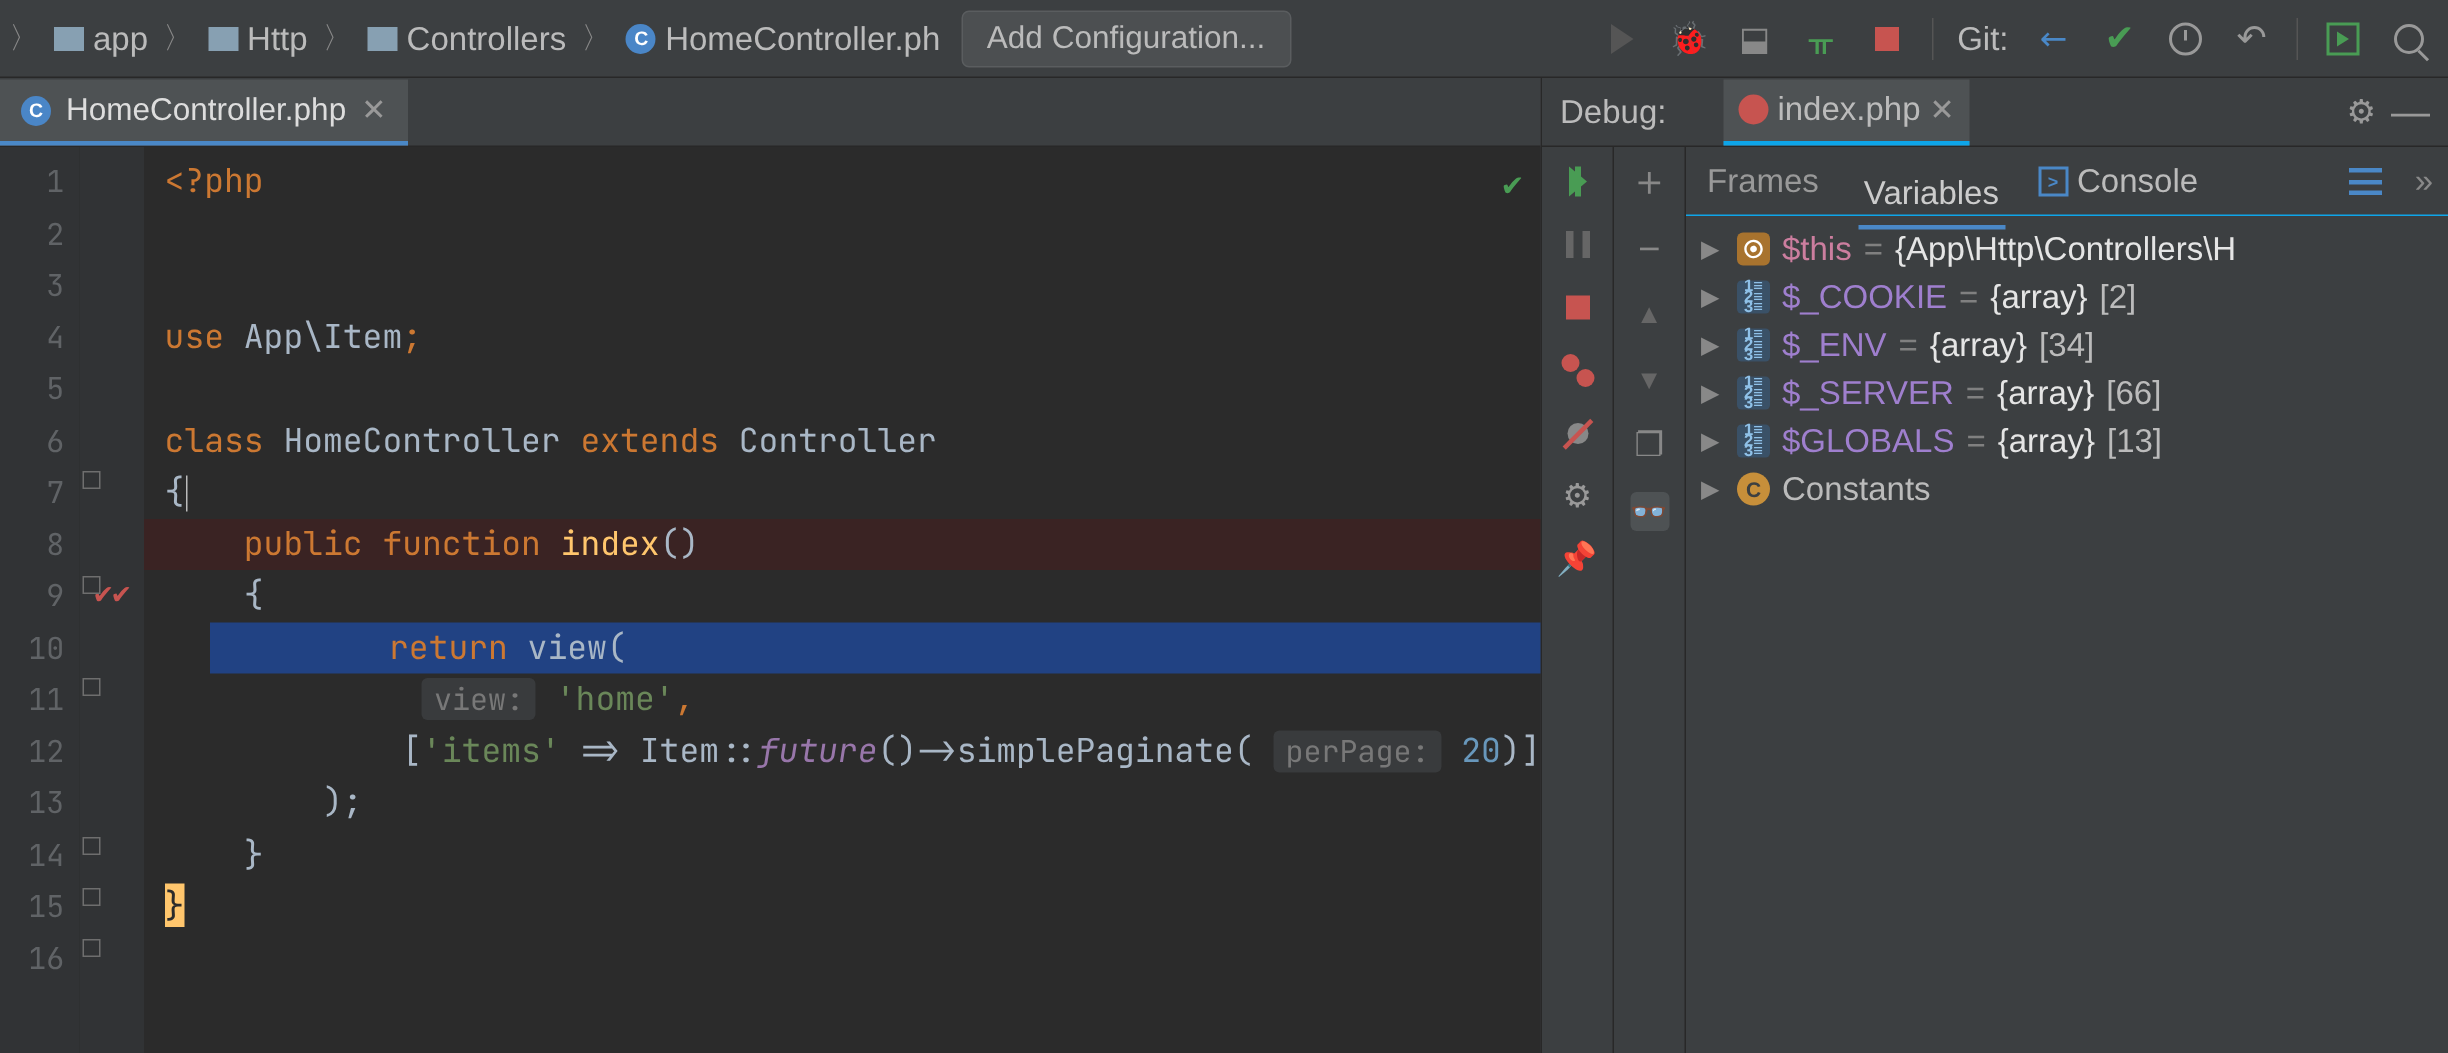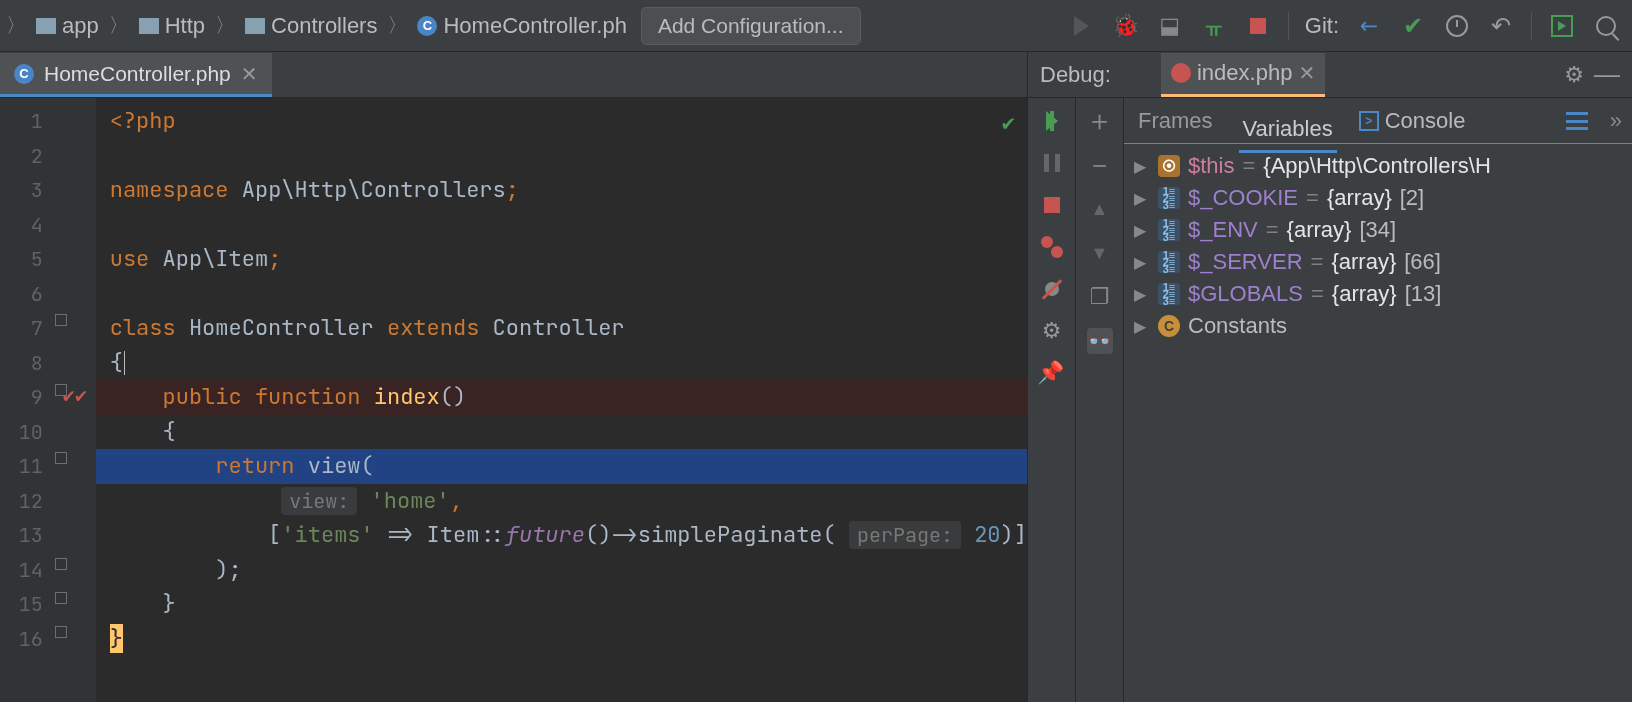--- a/index.html
+++ b/index.html
@@ -19,37 +19,37 @@
 .body-row { flex:1; display:flex; min-height:0; }
 .editor-pane { flex:1; display:flex; flex-direction:column; min-width:0; border-right:1px solid #282828; }
 .tab-bar { height:46px; background:#3c3f41; display:flex; align-items:flex-end; border-bottom:1px solid #282828; }
 .tab { height:44px; background:#4e5254; display:flex; align-items:center; padding:0 14px; gap:10px; border-bottom:3px solid #4a88c7; font-size:21px; color:#ddd; }
 .tab-close { color:#999; font-size:20px; }
 .code-area { flex:1; display:flex; background:#2b2b2b; font-family:"JetBrains Mono","Consolas",monospace; font-size:22px; position:relative; }
 .gutter { width:54px; background:#313335; color:#606366; text-align:right; padding:6px 10px 0 0; line-height:34.5px; font-size:20px; }
 .gutter2 { width:44px; background:#313335; position:relative; }
 .code { flex:1; padding-top:6px; line-height:34.5px; position:relative; }
 .code-line { padding-left:14px; white-space:pre; }
-.hl-sel { background:#214283; }
+.hl-sel { background:#214283;margin-left:44px; }
 .hl-bp  { background:#3a2323; }
 .kw-orange { color:#cc7832; }
 .kw-yellow { color:#ffc66d; }
 .kw-string { color:#6a8759; }
 .kw-num { color:#6897bb; }
 .kw-purple { color:#9876aa; font-style:italic; }
 .kw-gray { color:#a9b7c6; }
 .kw-hint { background:#393b3d;color:#787878;border-radius:4px;padding:1px 8px;font-size:20px; }
 .curbrace { background:#ffc66d;color:#2b2b2b; }
 .check-ok { position:absolute; top:8px; right:12px; color:#499c54; font-size:22px; }
 .fold { position:absolute; left:2px; width:12px;height:12px;border:1px solid #6e6e6e; }
 .error-dot { position:absolute; left:10px; width:22px;height:22px; color:#c75450; font-size:20px; }
 .debug-pane { width:604px; display:flex; flex-direction:column; background:#3c3f41; }
 .debug-head { height:46px; display:flex; align-items:center; padding:0 12px; border-bottom:1px solid #282828; gap:10px; }
-.debug-head .title { font-size:22px;color:#bbb;margin-right:40px; }
-.debug-tab { display:flex;align-items:center;gap:6px;font-size:22px;color:#bbb;padding:6px 10px;background:#4e5254;border-bottom:3px solid #fdba74;height:44px; }
+.debug-head .title { font-size:22px;color:#bbb;margin-right:28px; }
+.debug-tab { display:flex;align-items:center;gap:6px;font-size:22px;color:#bbb;padding:6px 10px;background:#4e5254;border-bottom:3px solid #0ea5e9;height:44px; }
 .bug-icon { width:20px;height:20px;border-radius:50%;background:#c75450; }
 .debug-head-spacer { flex:1; }
 .debug-body { flex:1; display:flex; min-height:0; }
 .debug-rail { width:48px;border-right:1px solid #282828;display:flex;flex-direction:column;align-items:center;padding-top:10px;gap:16px; }
 .debug-rail2 { width:48px;border-right:1px solid #282828;display:flex;flex-direction:column;align-items:center;padding-top:10px;gap:18px; }
 .rail-ic { width:26px;height:26px;display:flex;align-items:center;justify-content:center;font-size:22px;color:#888; }
 .play-green { width:0;height:0;border-left:12px solid #499c54;border-top:10px solid transparent;border-bottom:10px solid transparent;position:relative; }
 .play-green::after { content:"";position:absolute;left:-8px;top:-10px;width:4px;height:20px;background:#499c54; }
 .pause-ic { width:16px;height:18px;border-left:5px solid #666;border-right:5px solid #666; }
 .red-circles { position:relative;width:22px;height:22px; }
@@ -192,21 +192,20 @@
           <span class="fold" style="top:286px;"></span>
           <span class="fold" style="top:354px;"></span>
           <span class="fold" style="top:460px;"></span>
           <span class="fold" style="top:494px;"></span>
           <span class="fold" style="top:528px;"></span>
         </div>
         <div class="code">
           <span class="check-ok">✔</span>
           <div class="code-line"><span class="kw-orange">&lt;?php</span></div>
           <div class="code-line">&nbsp;</div>
-          <div class="code-line"><span class="kw-orange">namespace </span><span class="kw-gray">App\Http\Controllers</span><span class="kw-orange">;</span></div>
           <div class="code-line">&nbsp;</div>
           <div class="code-line"><span class="kw-orange">use </span><span class="kw-gray">App\Item</span><span class="kw-orange">;</span></div>
           <div class="code-line">&nbsp;</div>
           <div class="code-line"><span class="kw-orange">class </span><span class="kw-gray">HomeController </span><span class="kw-orange">extends </span><span class="kw-gray">Controller</span></div>
           <div class="code-line"><span class="kw-gray">{</span><span class="caret"></span></div>
           <div class="code-line hl-bp"><span class="kw-orange">    public </span><span class="kw-orange">function </span><span class="kw-yellow">index</span><span class="kw-gray">()</span></div>
           <div class="code-line"><span class="kw-gray">    {</span></div>
           <div class="code-line hl-sel"><span class="kw-orange">        return </span><span class="kw-gray">view</span><span class="kw-gray">(</span></div>
           <div class="code-line">             <span class="kw-hint">view:</span> <span class="kw-string">'home'</span><span class="kw-orange">,</span></div>
           <div class="code-line"><span class="kw-gray">            [</span><span class="kw-string">'items' </span><span class="kw-gray">=&gt; Item::</span><span class="kw-purple">future</span><span class="kw-gray">()-&gt;simplePaginate( </span><span class="kw-hint">perPage:</span> <span class="kw-num">20</span><span class="kw-gray">)]</span></div>

